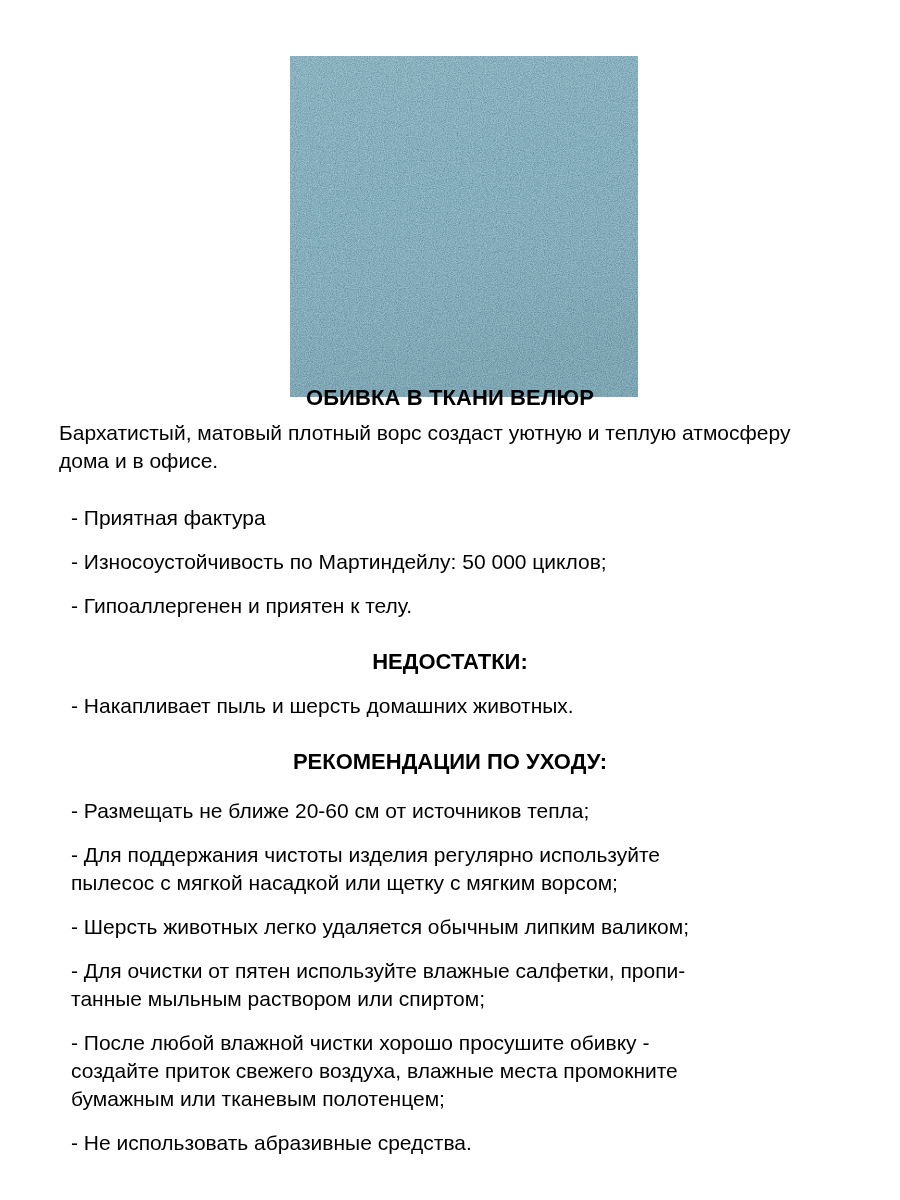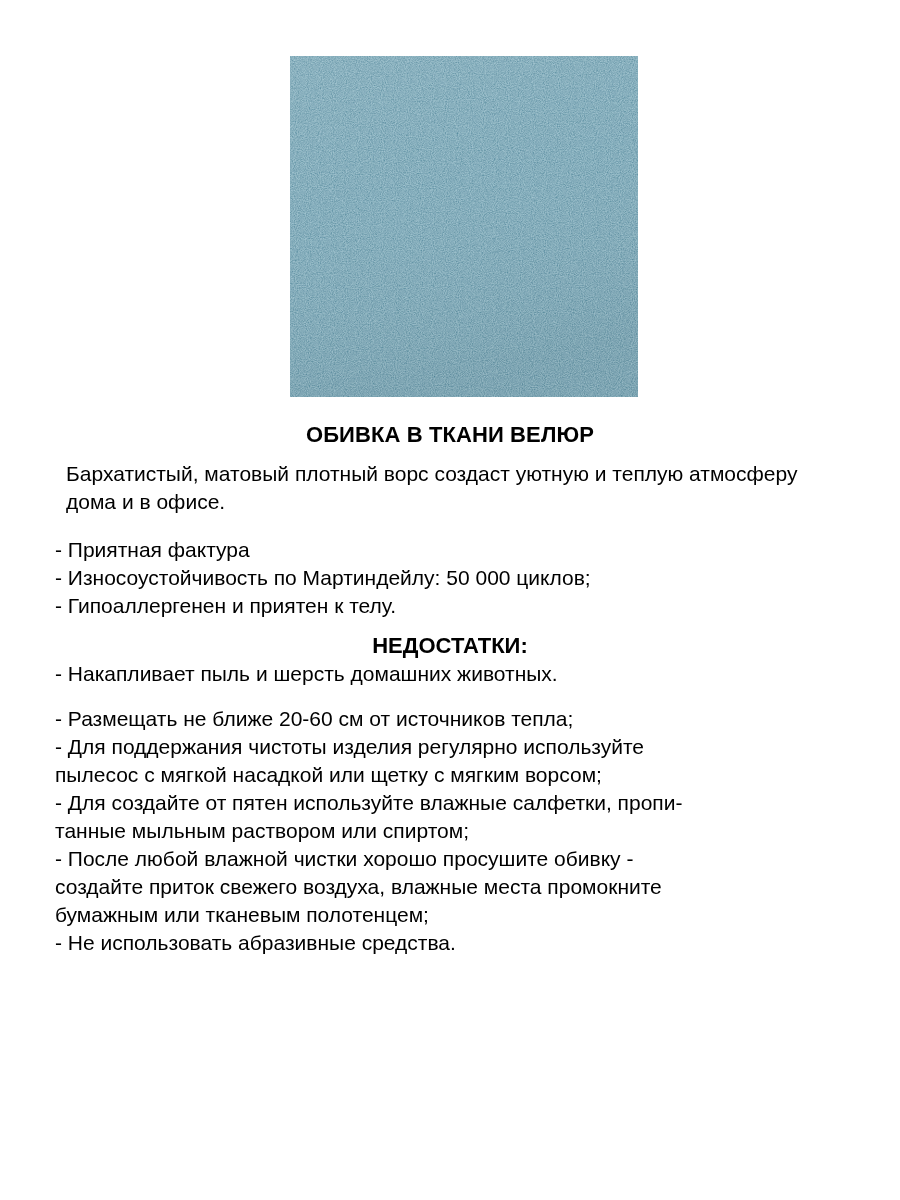--- a/index.html
+++ b/index.html
@@ -36,21 +36,21 @@
   .swatch {
     width: 100%;
     height: 100%;
     display: block;
   }
 
   
   .content {
     position: absolute;
     left: 0;
-    top: 421px;
+    top: 384px;
     width: 900px;
   }
 
   .doc-title {
     text-align: center;
     font-weight: bold;
     font-size: 22px;
     letter-spacing: 0.1px;
     line-height: 28px;
     margin: 0 0 7px 0;
@@ -63,34 +63,34 @@
     font-size: 22px;
     line-height: 28px;
     margin: 0;
     padding: 0;
     white-space: nowrap;
   }
 
   .intro {
     font-size: 21px;
     line-height: 28px;
-    margin: 11px;
+    margin: 4px;
     padding: 0 55px 0 55px;
     text-align: left;
   }
 
   .bullet-list {
     list-style: none;
     margin: 0;
     padding: 0 52px 0 55px;
   }
   .bullet-list li {
     font-size: 21px;
     line-height: 28px;
-    margin: 0;
+    margin: 16px;
     padding: 0;
     text-align: left;
     white-space: pre-line;
   }
 
   .gap-sm { height: 5px; }
   .gap-md { height: 9px; }
   .gap-lg { height: 12px; }
 </style>
 </head>
@@ -147,28 +147,30 @@
     <div class="gap-lg"></div>
 
     <h2 class="section-head">НЕДОСТАТКИ:</h2>
 
     <ul class="bullet-list">
       <li>- Накапливает пыль и шерсть домашних животных.</li>
     </ul>
 
     <div class="gap-lg"></div>
 
+    <h2 class="section-head">РЕКОМЕНДАЦИИ ПО УХОДУ:</h2>
 
     <div class="gap-sm"></div>
 
     <ul class="bullet-list">
       <li>- Размещать не ближе 20-60 см от источников тепла;</li>
       <li>- Для поддержания чистоты изделия регулярно используйте
 пылесос с мягкой насадкой или щетку с мягким ворсом;</li>
-      <li>- Для создайте от пятен используйте влажные салфетки, пропи-
+      <li>- Шерсть животных легко удаляется обычным липким валиком;</li>
+      <li>- Для очистки от пятен используйте влажные салфетки, пропи-
 танные мыльным раствором или спиртом;</li>
       <li>- После любой влажной чистки хорошо просушите обивку -
 создайте приток свежего воздуха, влажные места промокните
 бумажным или тканевым полотенцем;</li>
       <li>- Не использовать абразивные средства.</li>
     </ul>
 
   </div>
 </div>
 

